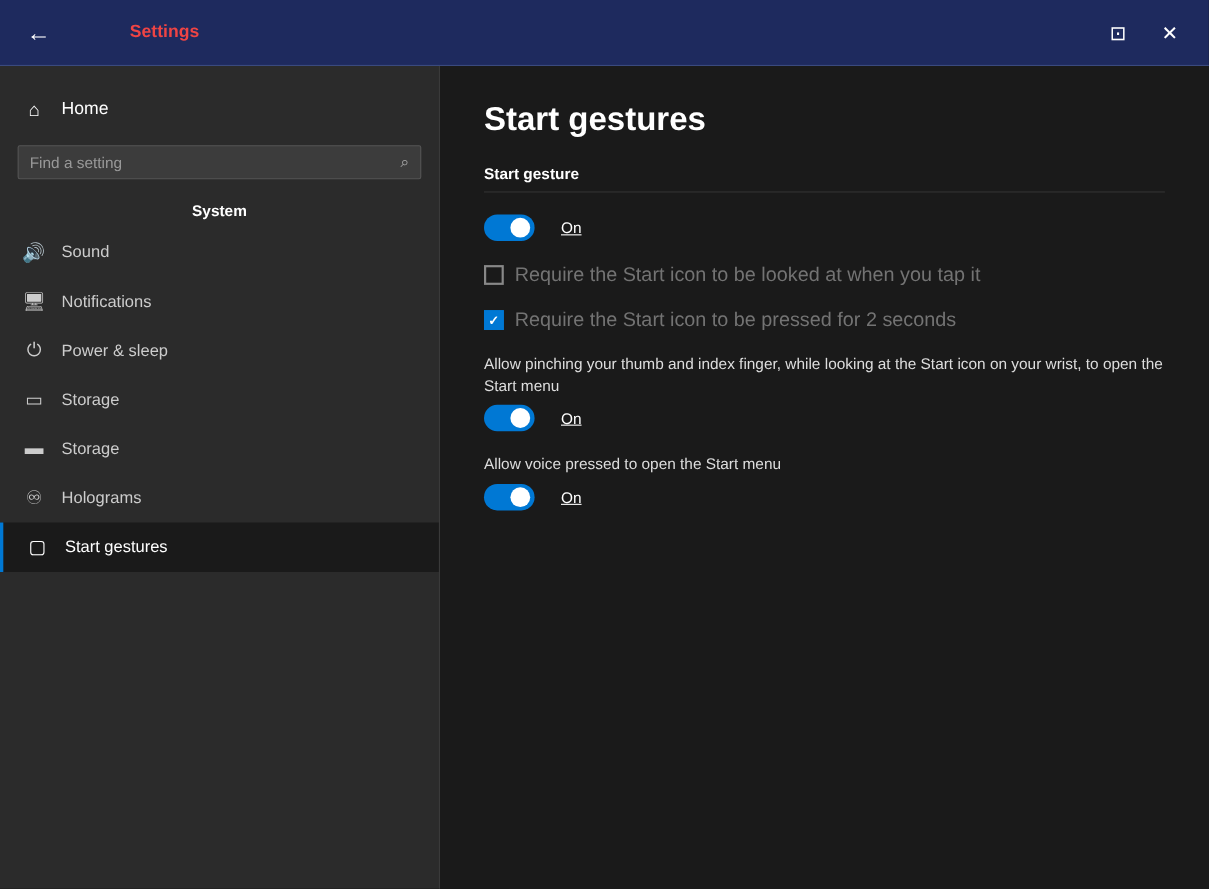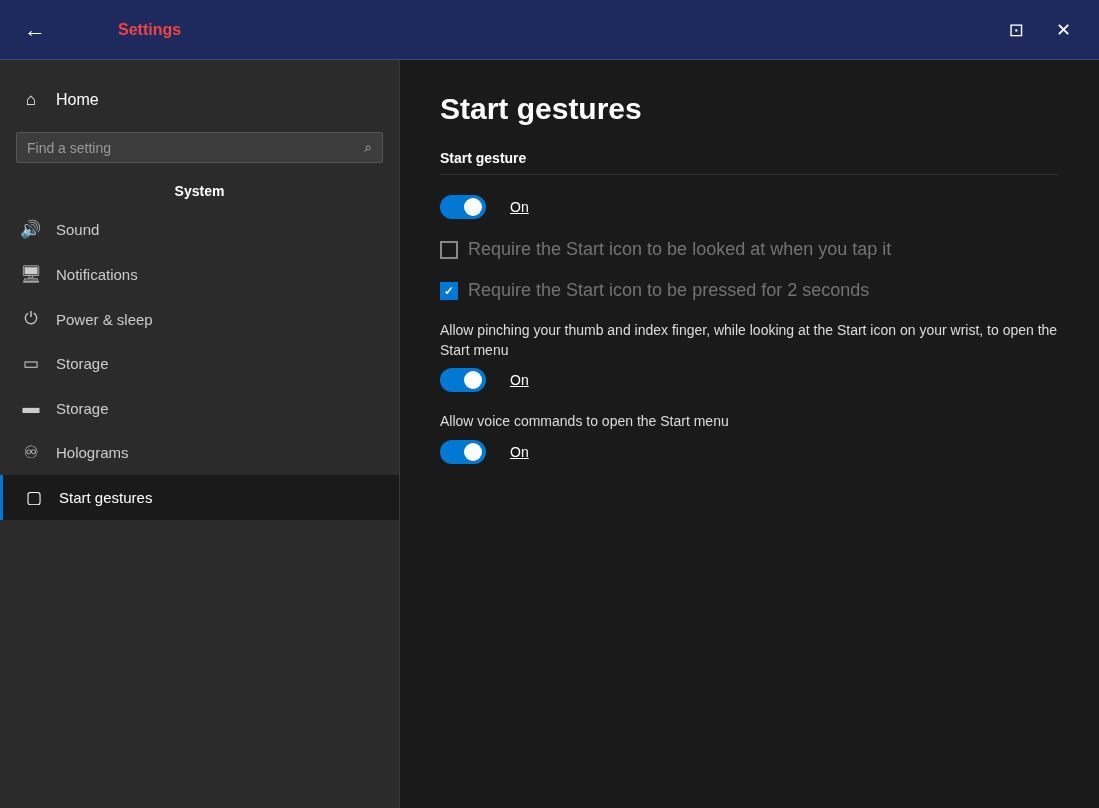--- a/index.html
+++ b/index.html
@@ -311,20 +311,20 @@
 
     <div class="setting-item">
       <div class="setting-desc">Allow pinching your thumb and index finger, while looking at the Start icon on your wrist, to open the Start menu</div>
       <div class="toggle-row">
         <div class="toggle"></div>
         <span class="toggle-label">On</span>
       </div>
     </div>
 
     <div class="setting-item">
-      <div class="setting-desc">Allow voice commands to open the Start menu</div>
+      <div class="setting-desc">Allow voice pressed to open the Start menu</div>
       <div class="toggle-row">
         <div class="toggle"></div>
         <span class="toggle-label">On</span>
       </div>
     </div>
   </div>
 </div>
 
 </body></html>

